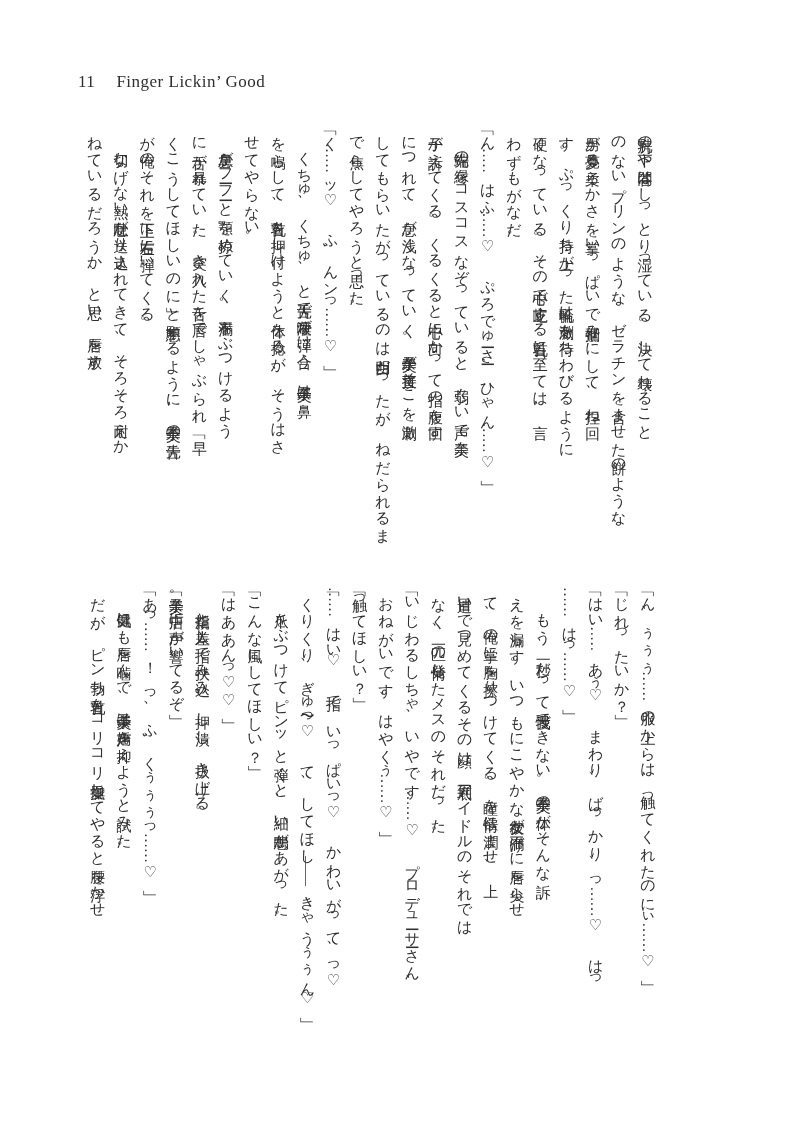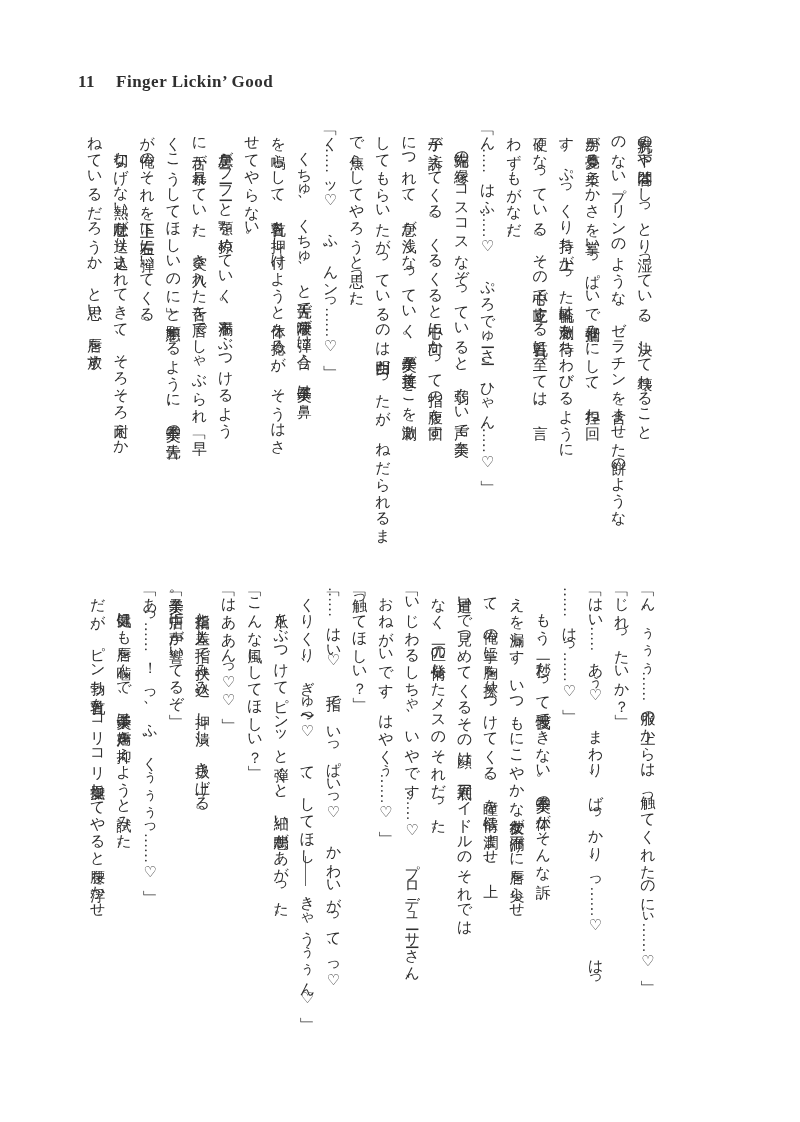--- a/index.html
+++ b/index.html
@@ -17,21 +17,20 @@
     color: #2f2f2f;
   }
   .running-header {
     position: absolute;
     left: 78px;
     top: 72px;
     font-size: 17px;
     line-height: 20px;
     letter-spacing: 0.5px;
     white-space: nowrap;
-    font-weight: bold;
   }
   .running-header .page-number {
     display: inline-block;
     margin-right: 21px;
   }
   .vblock {
     position: absolute;
     writing-mode: vertical-rl;
     -webkit-writing-mode: vertical-rl;
     text-orientation: mixed;

